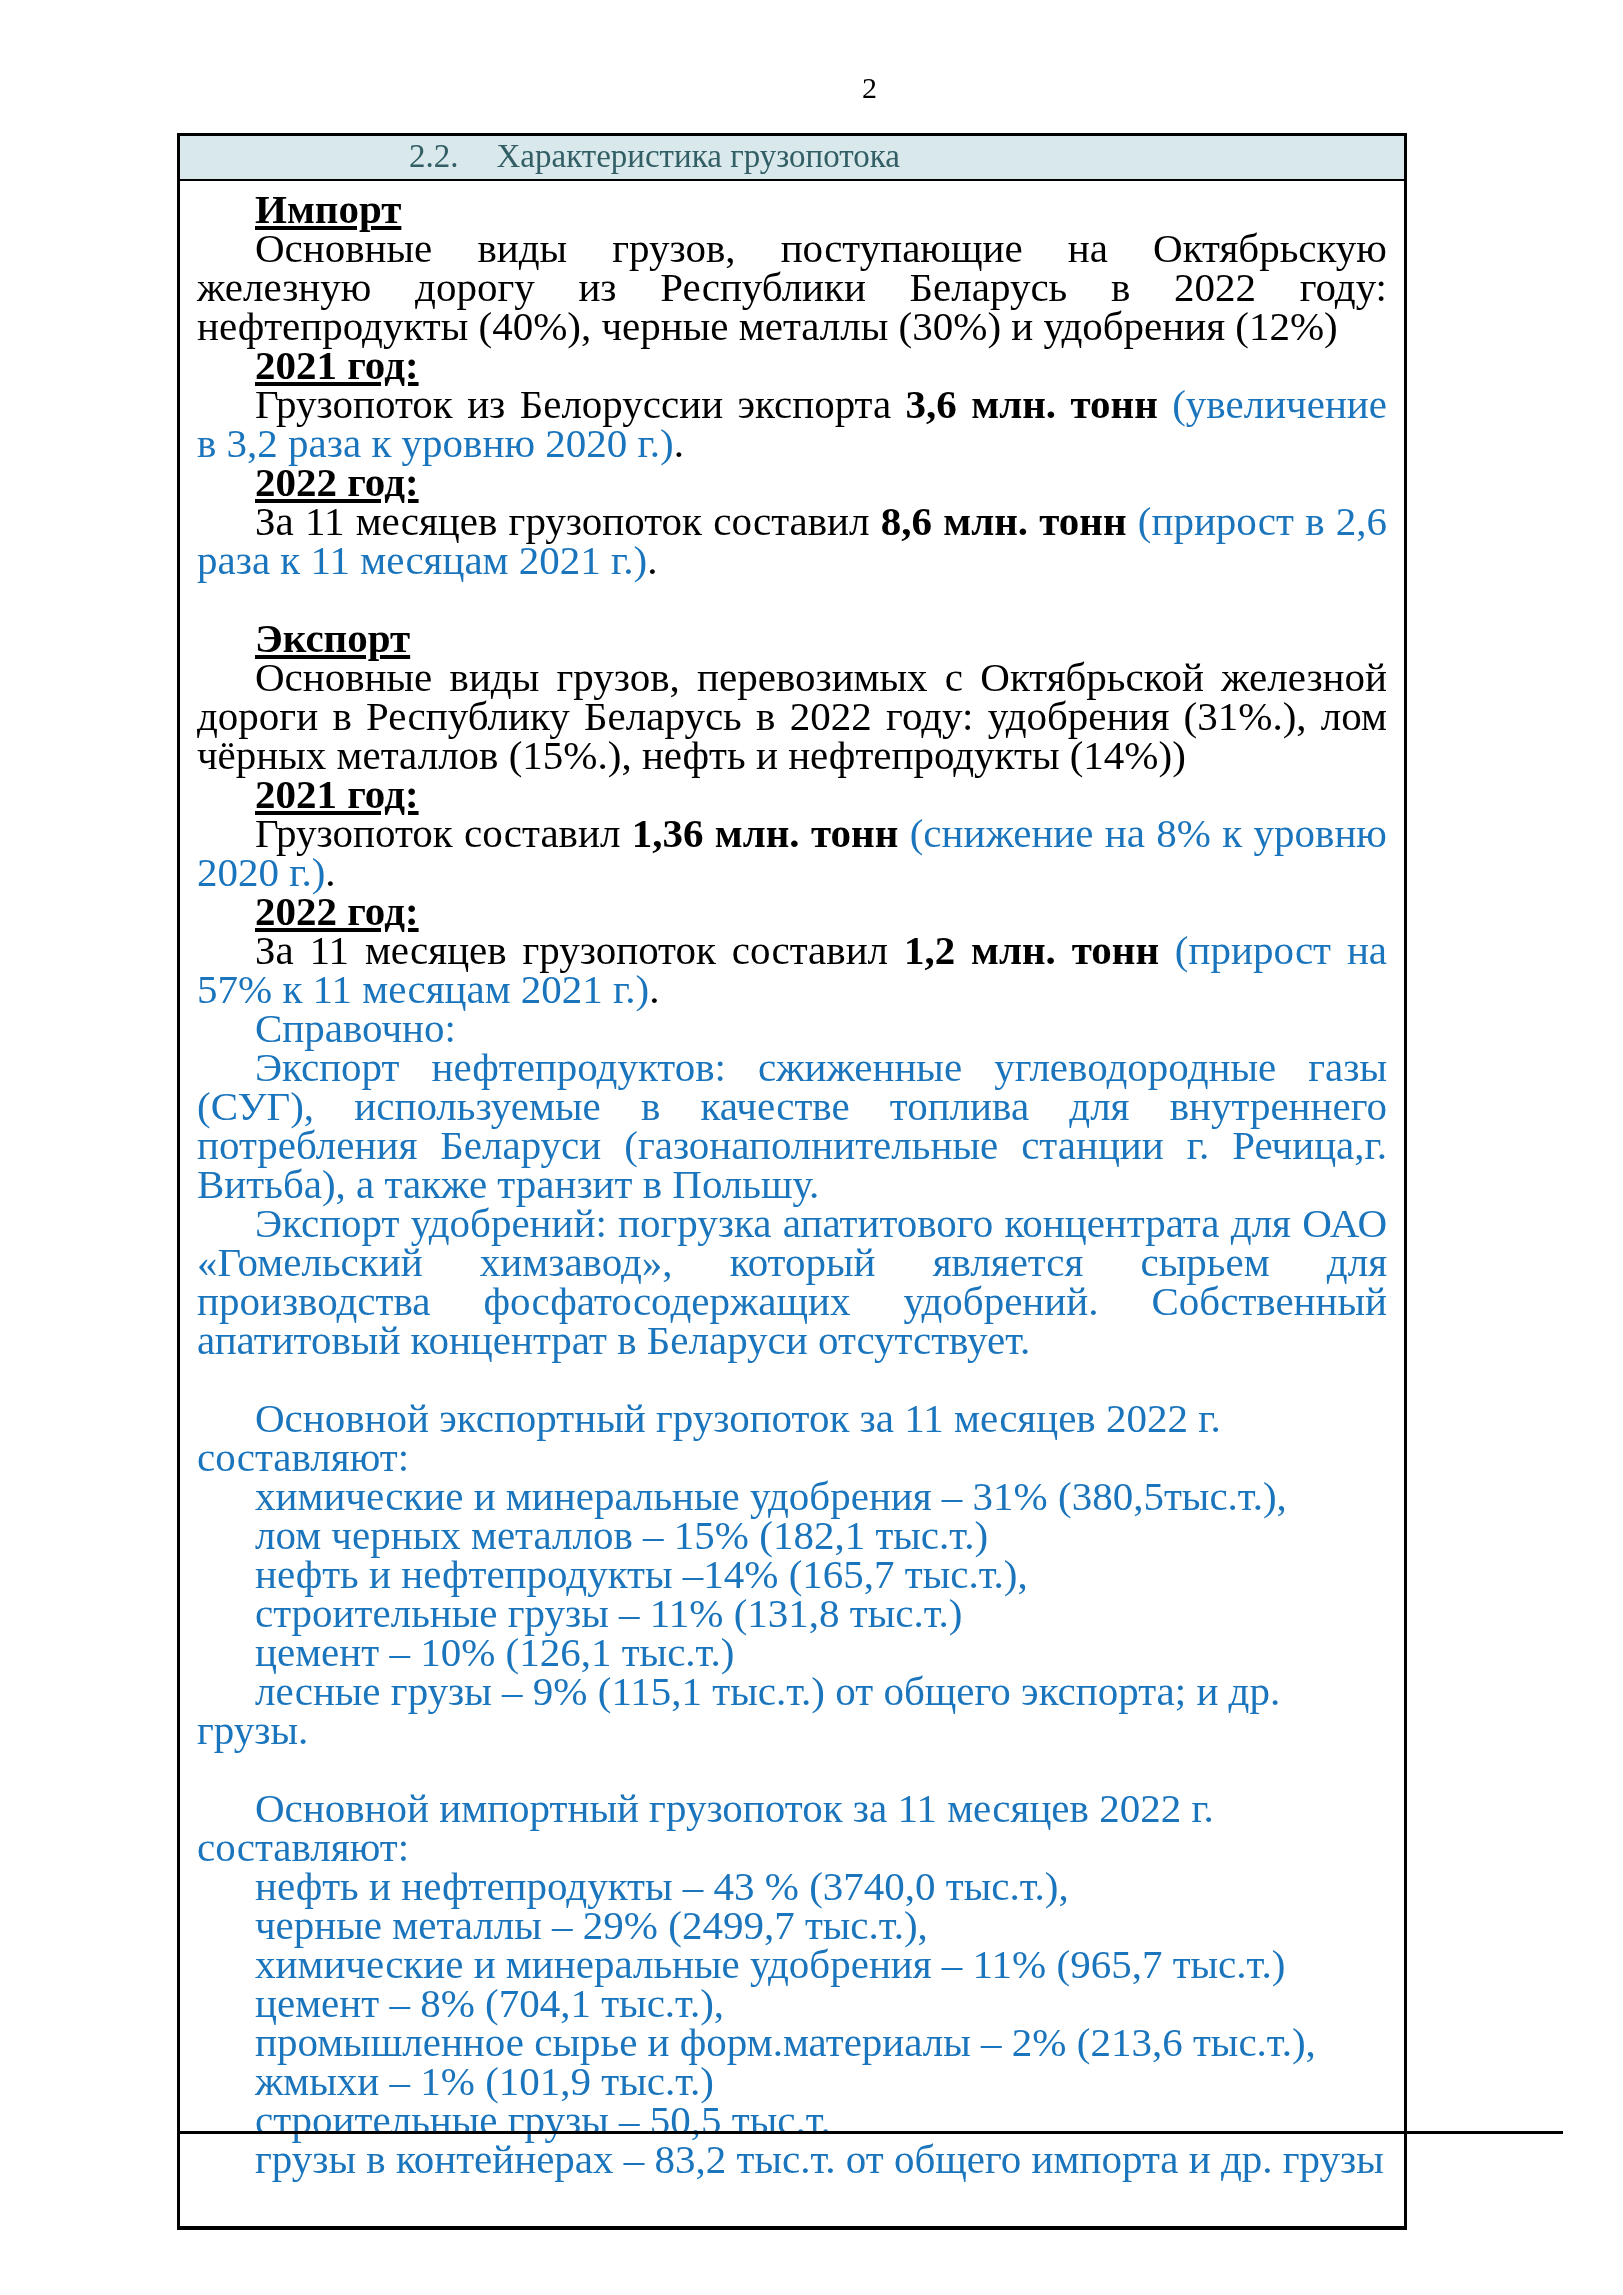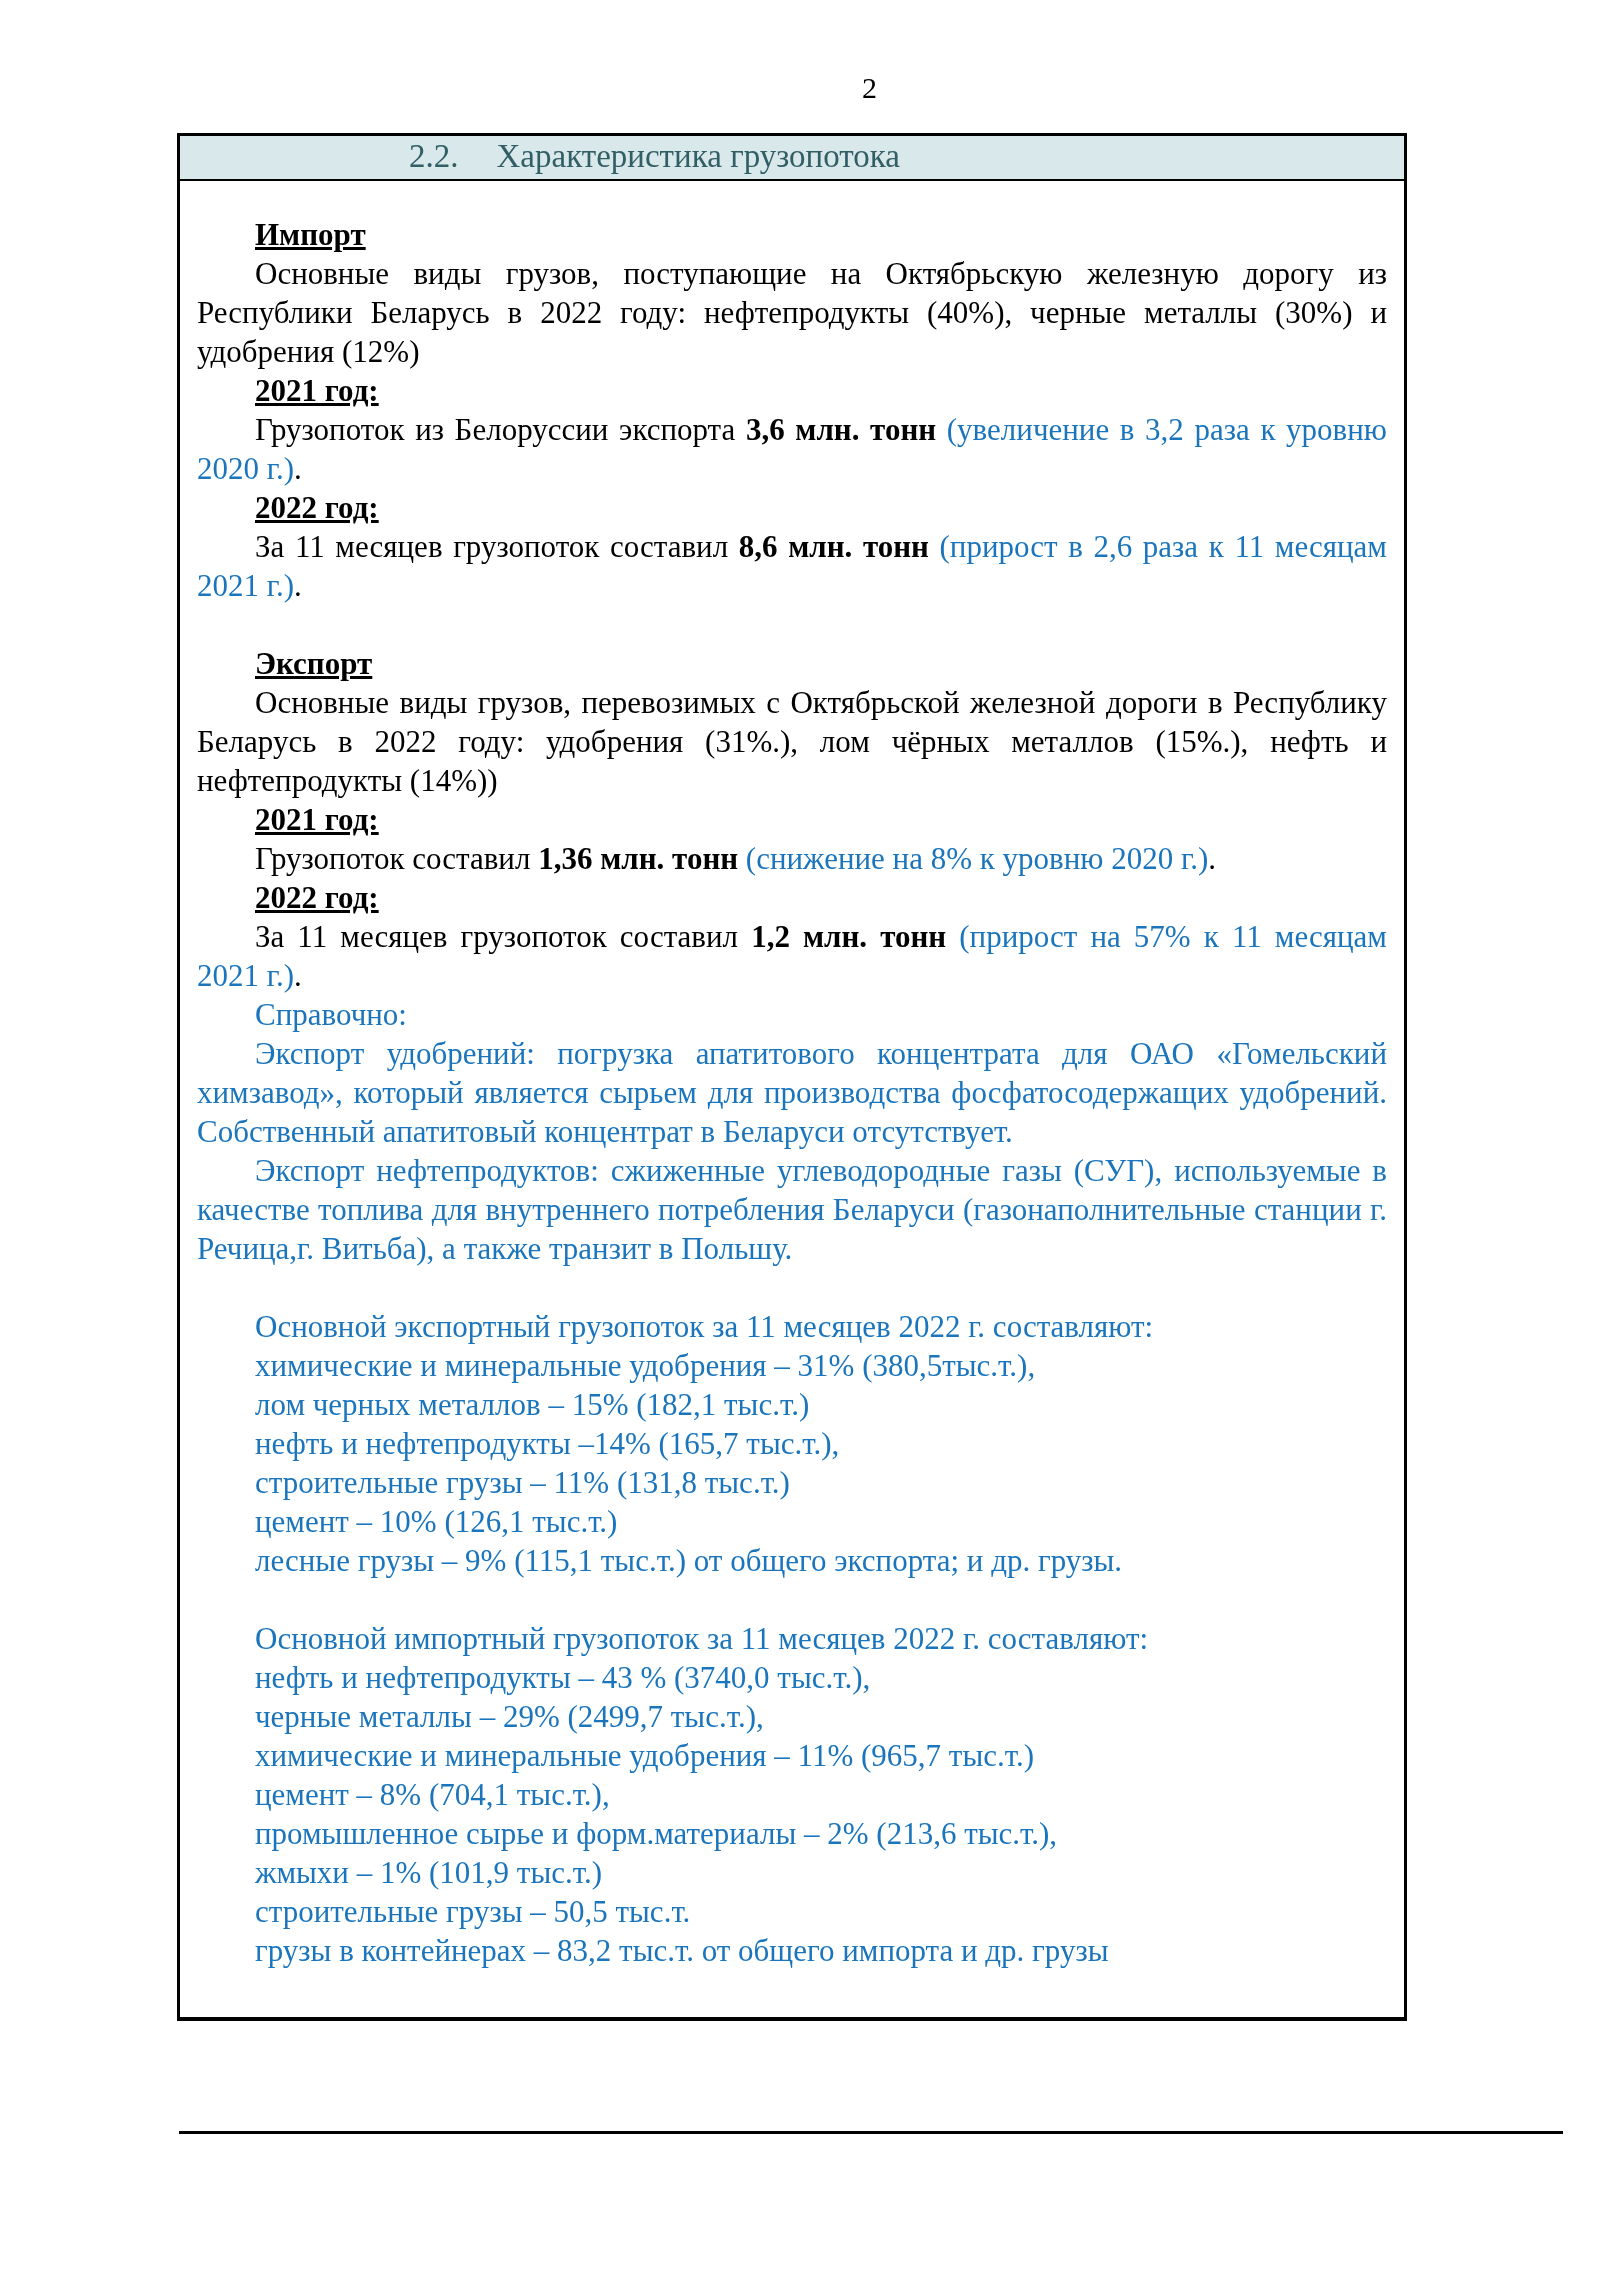--- a/index.html
+++ b/index.html
@@ -25,24 +25,23 @@
     background:#d9e8ea;
     border-bottom:2.6px solid #000;
     text-align:center;
     padding:2.6px 275px 5.2px 0;
     font-size:33px;line-height:35px;
     color:#325f66;
   }
   .table-header .num{margin-right:38px;}
   .table-body{
     padding:9.2px 17px 47px 17px;
-    font-size:31px;
+    font-size:41px;
     line-height:39px;
     text-align:left;
-    margin-top:25px;
   }
   .para{text-indent:58px;margin:0;}
   .para.justify{text-align:justify;}
   .para.blank{min-height:39px;}
   .b{font-weight:bold;}
   .u{text-decoration:underline;}
   .blue{color:#1b75bc;}
   .footer-line{
     position:absolute;left:179px;top:2131px;width:1384px;height:3.3px;
     background:#000;
@@ -69,22 +68,22 @@
         <p class="para"><span class="b u">2022 год:</span></p>
         <p class="para justify"><span>За 11 месяцев грузопоток составил </span><span class="b">8,6 млн. тонн </span><span class="blue">(прирост в 2,6 раза к 11 месяцам 2021 г.)</span><span>.</span></p>
         <p class="para blank">&nbsp;</p>
         <p class="para"><span class="b u">Экспорт</span></p>
         <p class="para justify"><span>Основные виды грузов, перевозимых с Октябрьской железной дороги в Республику Беларусь в 2022 году: удобрения (31%.), лом чёрных металлов (15%.), нефть и нефтепродукты (14%))</span></p>
         <p class="para"><span class="b u">2021 год:</span></p>
         <p class="para justify"><span>Грузопоток составил </span><span class="b">1,36 млн. тонн </span><span class="blue">(снижение на 8% к уровню 2020 г.)</span><span>.</span></p>
         <p class="para"><span class="b u">2022 год:</span></p>
         <p class="para justify"><span>За 11 месяцев грузопоток составил </span><span class="b">1,2 млн. тонн </span><span class="blue">(прирост на 57% к 11 месяцам 2021 г.)</span><span>.</span></p>
         <p class="para"><span class="blue">Справочно:</span></p>
+        <p class="para justify"><span class="blue">Экспорт нефтепродуктов: сжиженные углеводородные газы (СУГ), используемые в качестве топлива для внутреннего потребления Беларуси (газонаполнительные станции г. Речица,г. Витьба), а также транзит в Польшу.</span></p>
         <p class="para justify"><span class="blue">Экспорт удобрений: погрузка апатитового концентрата для ОАО «Гомельский химзавод», который является сырьем для производства фосфатосодержащих удобрений. Собственный апатитовый концентрат в Беларуси отсутствует.</span></p>
-        <p class="para justify"><span class="blue">Экспорт нефтепродуктов: сжиженные углеводородные газы (СУГ), используемые в качестве топлива для внутреннего потребления Беларуси (газонаполнительные станции г. Речица,г. Витьба), а также транзит в Польшу.</span></p>
         <p class="para blank">&nbsp;</p>
         <p class="para"><span class="blue">Основной экспортный грузопоток за 11 месяцев 2022 г. составляют:</span></p>
         <p class="para"><span class="blue">химические и минеральные удобрения – 31% (380,5тыс.т.),</span></p>
         <p class="para"><span class="blue">лом черных металлов – 15% (182,1 тыс.т.)</span></p>
         <p class="para"><span class="blue">нефть и нефтепродукты –14% (165,7 тыс.т.),</span></p>
         <p class="para"><span class="blue">строительные грузы – 11% (131,8 тыс.т.)</span></p>
         <p class="para"><span class="blue">цемент – 10% (126,1 тыс.т.)</span></p>
         <p class="para"><span class="blue">лесные грузы – 9% (115,1 тыс.т.) от общего экспорта; и др. грузы.</span></p>
         <p class="para blank">&nbsp;</p>
         <p class="para"><span class="blue">Основной импортный грузопоток за 11 месяцев 2022 г. составляют:</span></p>

